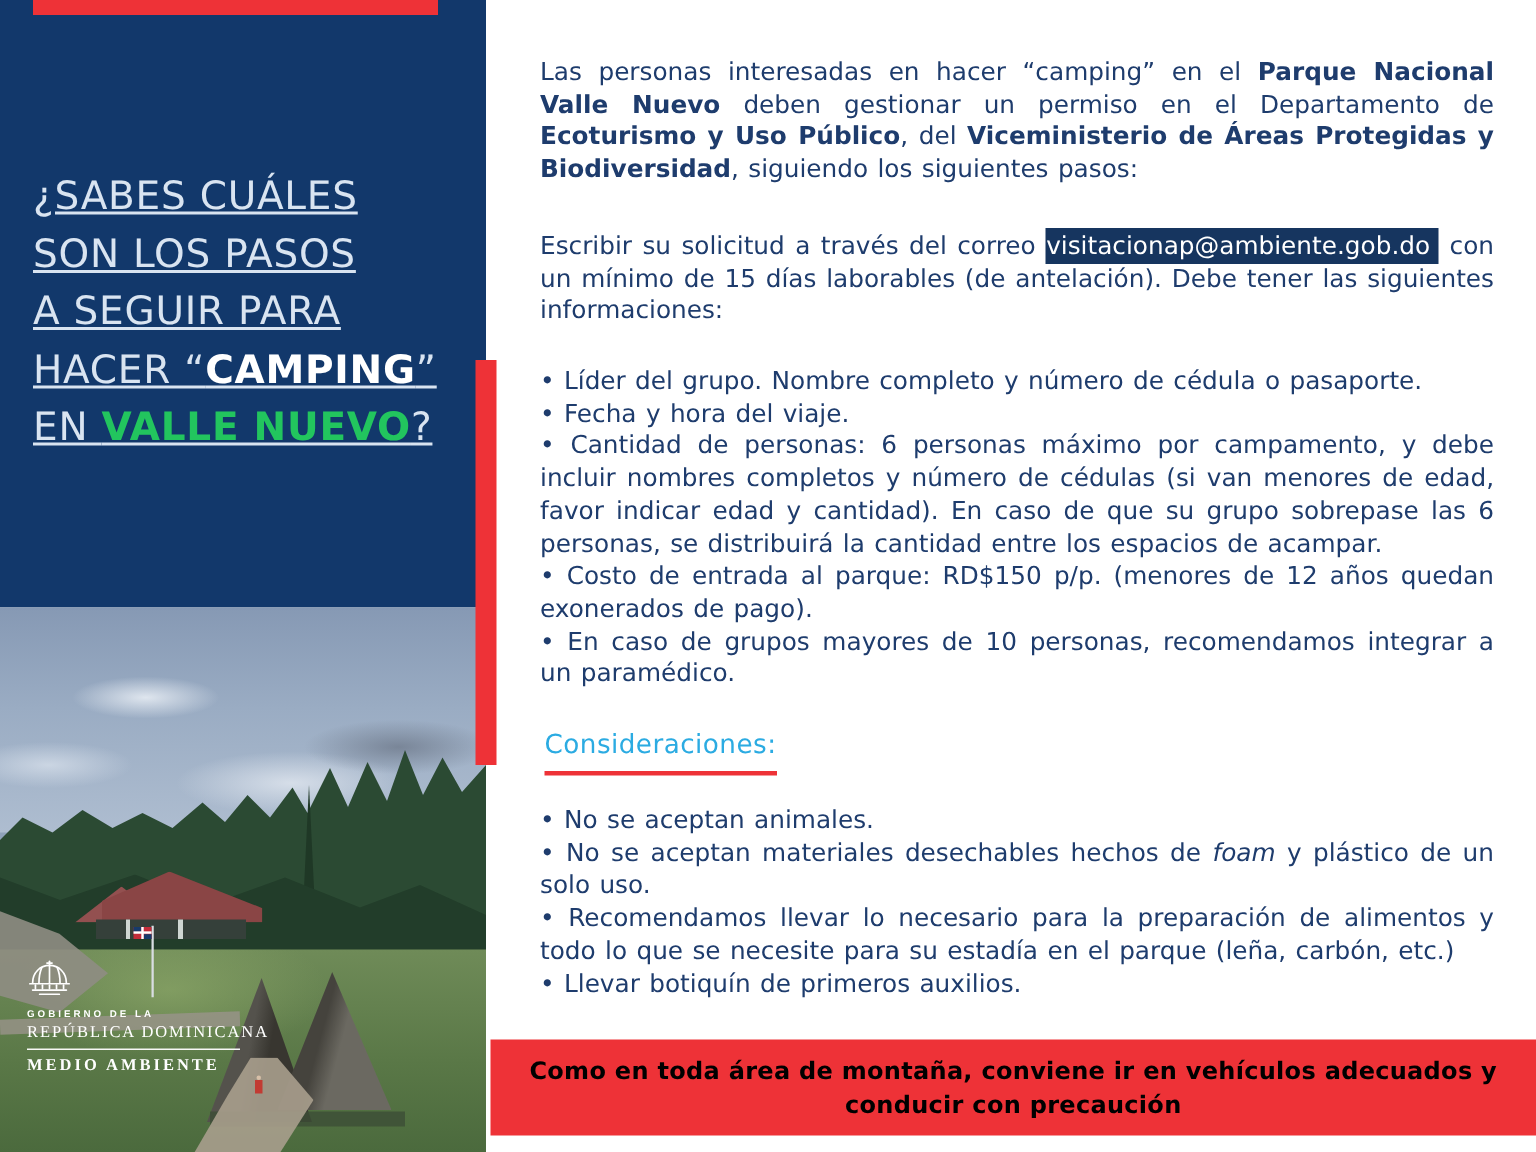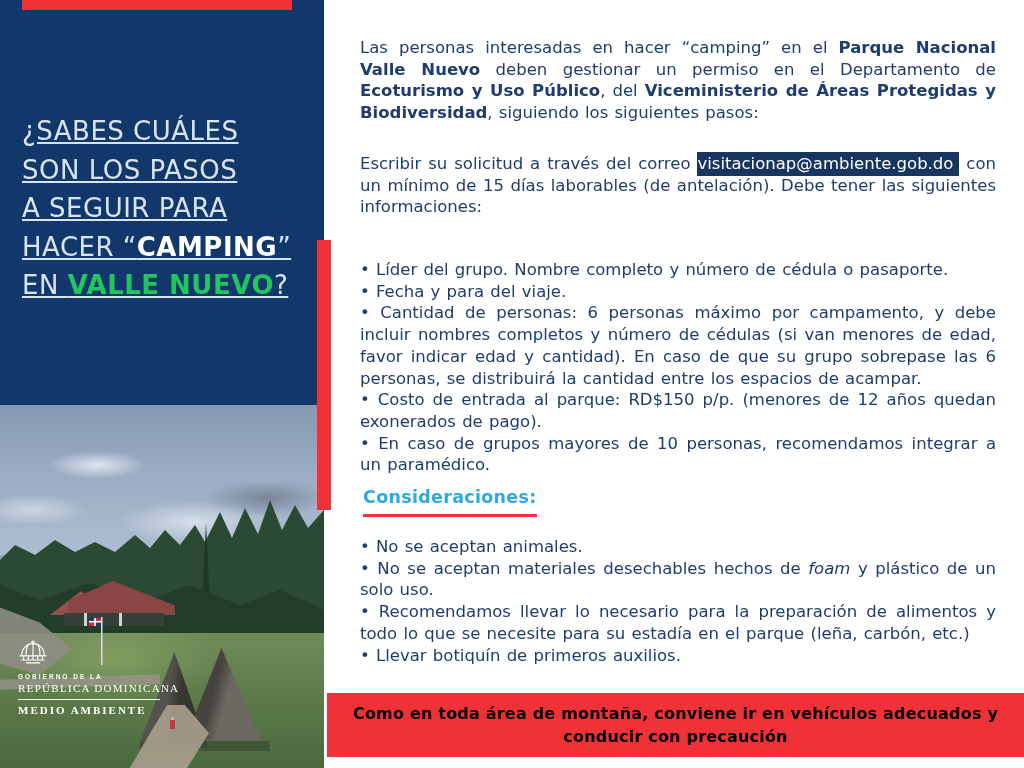--- a/index.html
+++ b/index.html
@@ -72,23 +72,23 @@
   .logo-line2{font-family:"Liberation Serif","DejaVu Serif",serif;font-size:11px;letter-spacing:1.3px;margin-top:2px;}
   .logo-divider{width:142px;height:1px;background:#ffffff;margin:5px 0 4px 0;opacity:.95;}
   .logo-line3{font-family:"Liberation Serif","DejaVu Serif",serif;font-size:11px;font-weight:700;letter-spacing:2px;}
 
   
   .content{position:absolute;left:360px;top:0;width:636px;height:700px;
        color:#1e3c6d;font-size:16.5px;line-height:21.7px;text-align:justify;word-spacing:1px;}
   .content p{margin:0;}
   .p-intro{position:absolute;top:37px;left:0;width:636px;}
   .p-request{position:absolute;top:153px;left:0;width:636px;}
-  .req-list{position:absolute;top:259px;left:0;width:636px;}
+  .req-list{position:absolute;top:243px;left:0;width:636px;}
   .considerations-h{position:absolute;top:487px;left:3px;margin:0;
-       font-size:17.5px;font-weight:700;color:#2babe2;letter-spacing:.3px;
+       font-size:17.5px;font-weight:400;color:#2babe2;letter-spacing:.3px;
        display:inline-block;padding-bottom:5px;border-bottom:3px solid #ee3237;text-align:left;}
   .cons-list{position:absolute;top:536px;left:0;width:636px;}
   .b{font-weight:700;}
   .i{font-style:italic;}
   .hl{background:#16355f;color:#ffffff;padding:2px 6px 3px 0;}
 
   
   .banner{position:absolute;left:327px;top:693px;width:697px;height:64px;background:#ee3237;z-index:4;}
   .banner-text{max-width:660px;margin:0 auto;padding-top:9px;text-align:center;
        color:#000000;font-weight:700;font-size:16px;line-height:23px;letter-spacing:.2px;}
@@ -164,21 +164,21 @@
   </div>
 
   <div class="red-stripe"></div>
 
   <main class="content">
     <p class="p-intro"><span>Las personas interesadas en hacer “camping” en el </span><span class="b">Parque Nacional Valle Nuevo</span><span> deben gestionar un permiso en el Departamento de </span><span class="b">Ecoturismo y Uso Público</span><span>, del </span><span class="b">Viceministerio de Áreas Protegidas y Biodiversidad</span><span>, siguiendo los siguientes pasos:</span></p>
     <p class="p-request"><span>Escribir su solicitud a través del correo </span><span class="hl">visitacionap@ambiente.gob.do</span><span> con un mínimo de 15 días laborables (de antelación). Debe tener las siguientes informaciones:</span></p>
 
     <div class="req-list">
       <p><span>• Líder del grupo. Nombre completo y número de cédula o pasaporte.</span></p>
-      <p><span>• Fecha y para del viaje.</span></p>
+      <p><span>• Fecha y hora del viaje.</span></p>
       <p><span>• Cantidad de personas: 6 personas máximo por campamento, y debe incluir nombres completos y número de cédulas (si van menores de edad, favor indicar edad y cantidad). En caso de que su grupo sobrepase las 6 personas, se distribuirá la cantidad entre los espacios de acampar.</span></p>
       <p><span>• Costo de entrada al parque: RD$150 p/p. (menores de 12 años quedan exonerados de pago).</span></p>
       <p><span>• En caso de grupos mayores de 10 personas, recomendamos integrar a un paramédico.</span></p>
     </div>
 
     <h2 class="considerations-h">Consideraciones:</h2>
 
     <div class="cons-list">
       <p><span>• No se aceptan animales.</span></p>
       <p><span>• No se aceptan materiales desechables hechos de </span><span class="i">foam</span><span> y plástico de un solo uso.</span></p>

